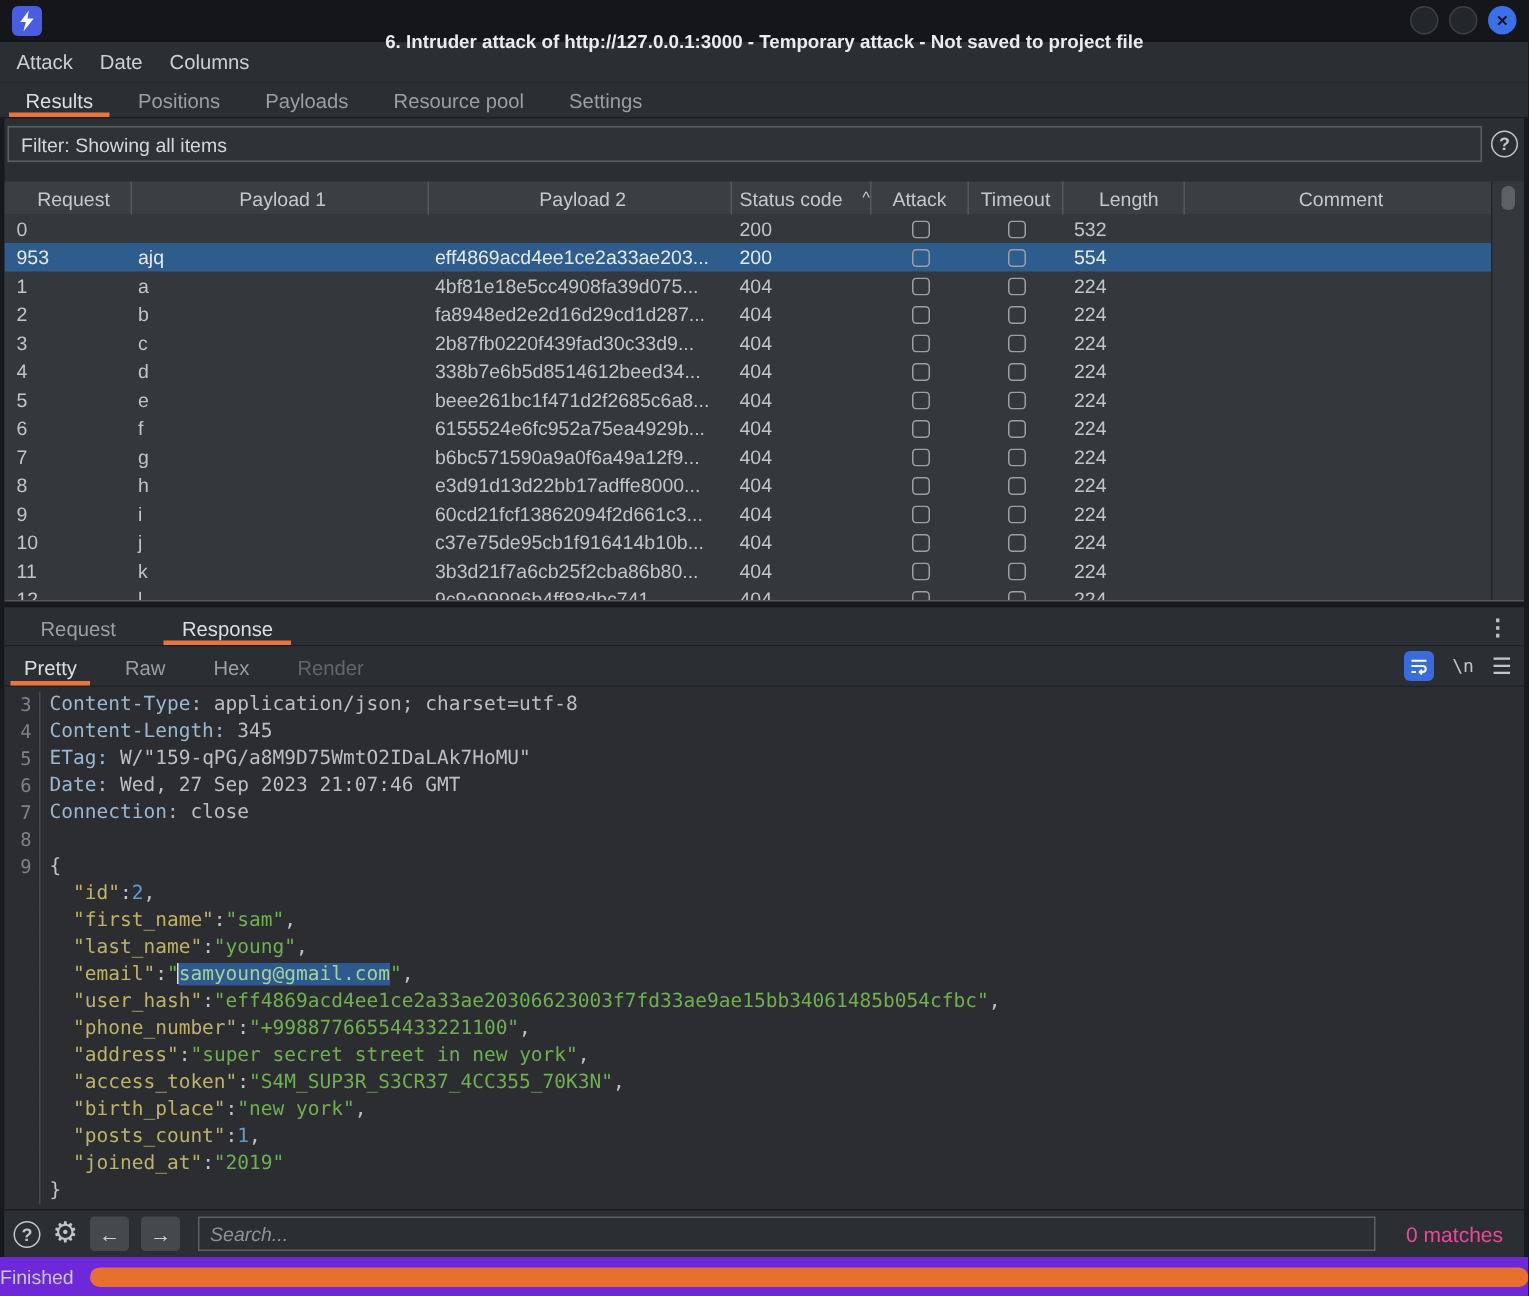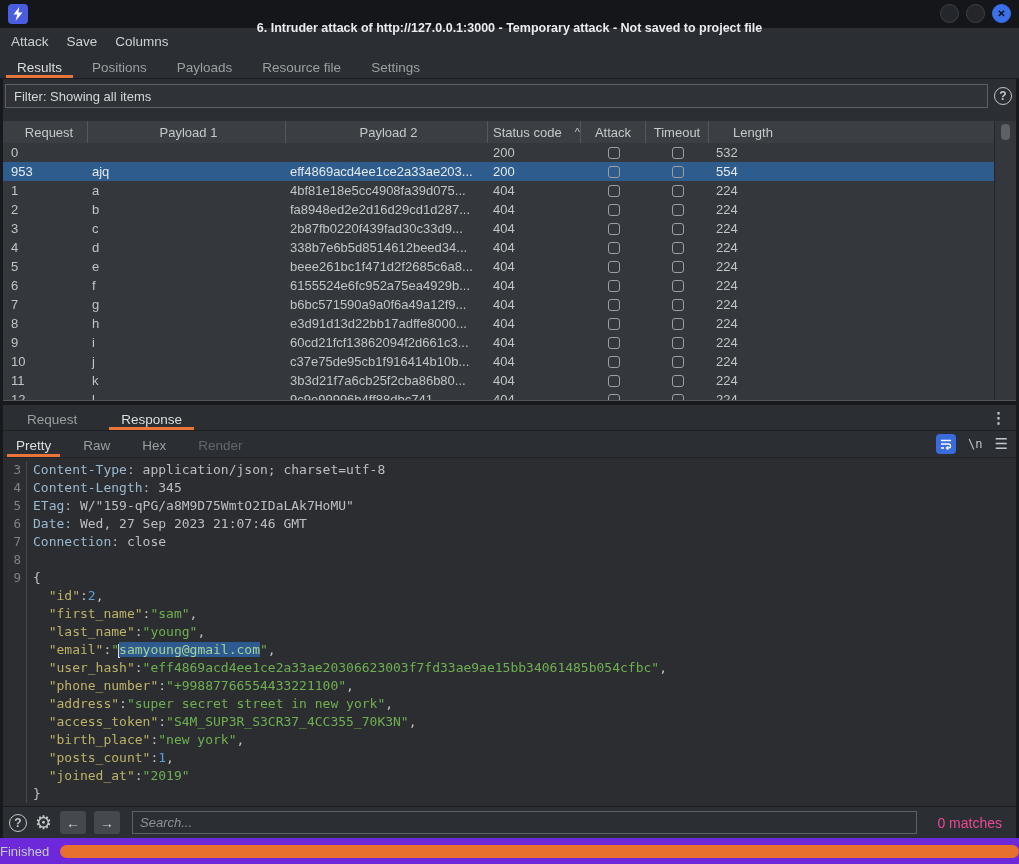--- a/index.html
+++ b/index.html
@@ -119,29 +119,29 @@
       <div class="wbtn"></div>
       <div class="wbtn"></div>
       <div class="wbtn close">
           <span>✕</span>
         </div>
     </div>
   </div>
 
   <div class="menubar">
     <span class="menu-item">Attack</span>
-    <span class="menu-item">Save</span>
+    <span class="menu-item">Date</span>
     <span class="menu-item">Columns</span>
   </div>
 
   <div class="tabrow">
     <div class="tab active">Results</div>
     <div class="tab">Positions</div>
     <div class="tab">Payloads</div>
-    <div class="tab">Resource file</div>
+    <div class="tab">Resource pool</div>
     <div class="tab">Settings</div>
   </div>
 
   <div class="main">
 
     <div class="filterbar">
       <div class="filterbox">Filter: Showing all items</div>
       <div class="qicon">?</div>
     </div>
 
@@ -150,20 +150,21 @@
         <div class="hcell c-req">Request</div>
         <div class="hcell c-p1">Payload 1</div>
         <div class="hcell c-p2">Payload 2</div>
         <div class="hcell c-status hleft">
           <span>Status code</span>
           <span class="sortind">^</span>
         </div>
         <div class="hcell c-err">Attack</div>
         <div class="hcell c-to">Timeout</div>
         <div class="hcell c-len">Length</div>
+        <div class="hcell c-com">Comment</div>
       </div>
       <div class="tbody" id="tbody">
           <div class="trow">
             <div class="cell c-req">0</div>
             <div class="cell c-p1"></div>
             <div class="cell c-p2"></div>
             <div class="cell c-status">200</div>
             <div class="cell c-err">
               <span class="cb"></span>
             </div>

